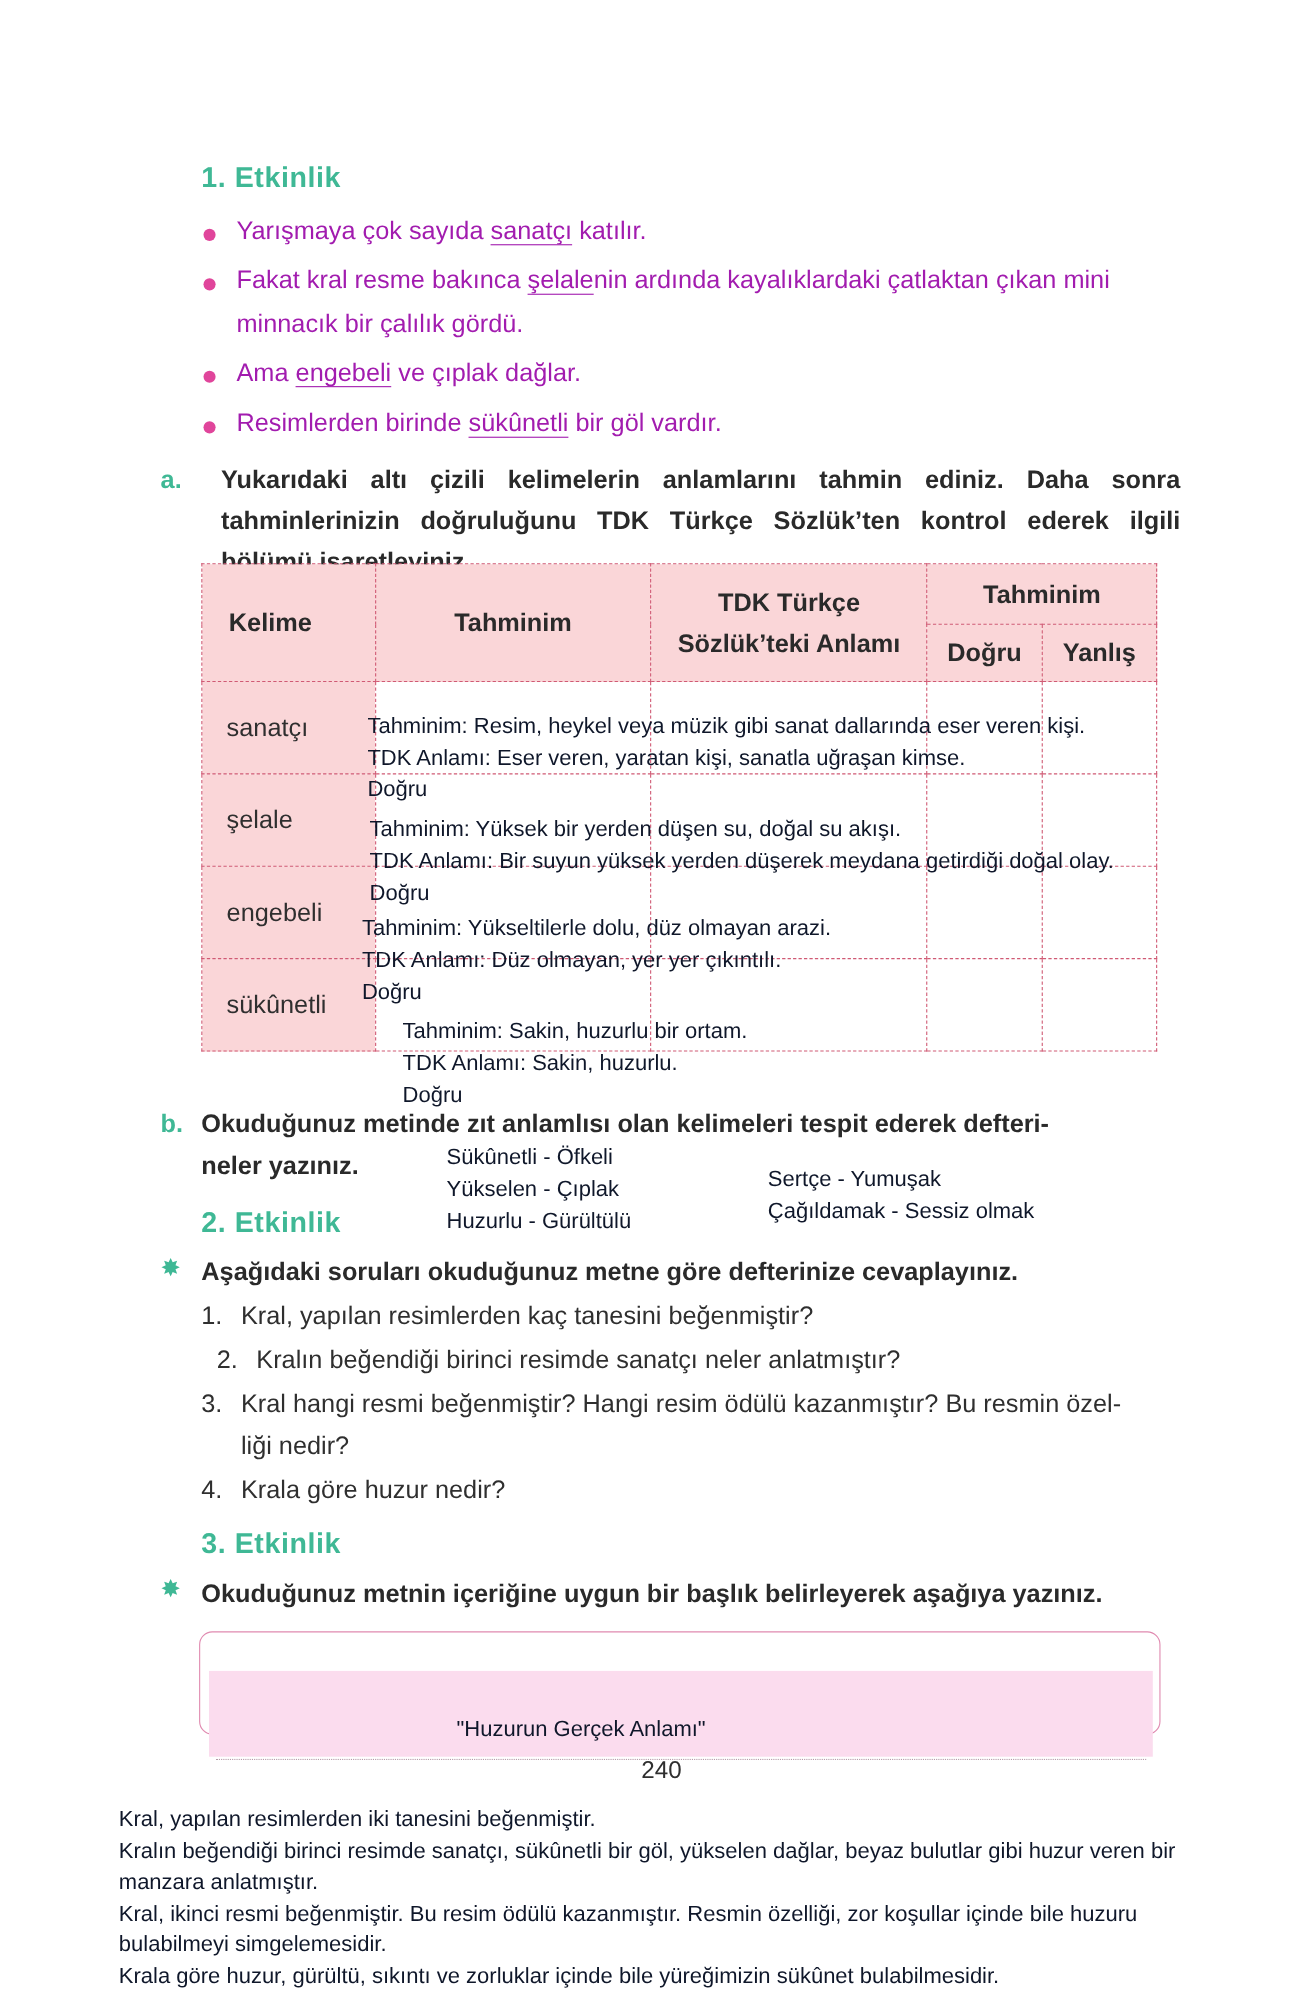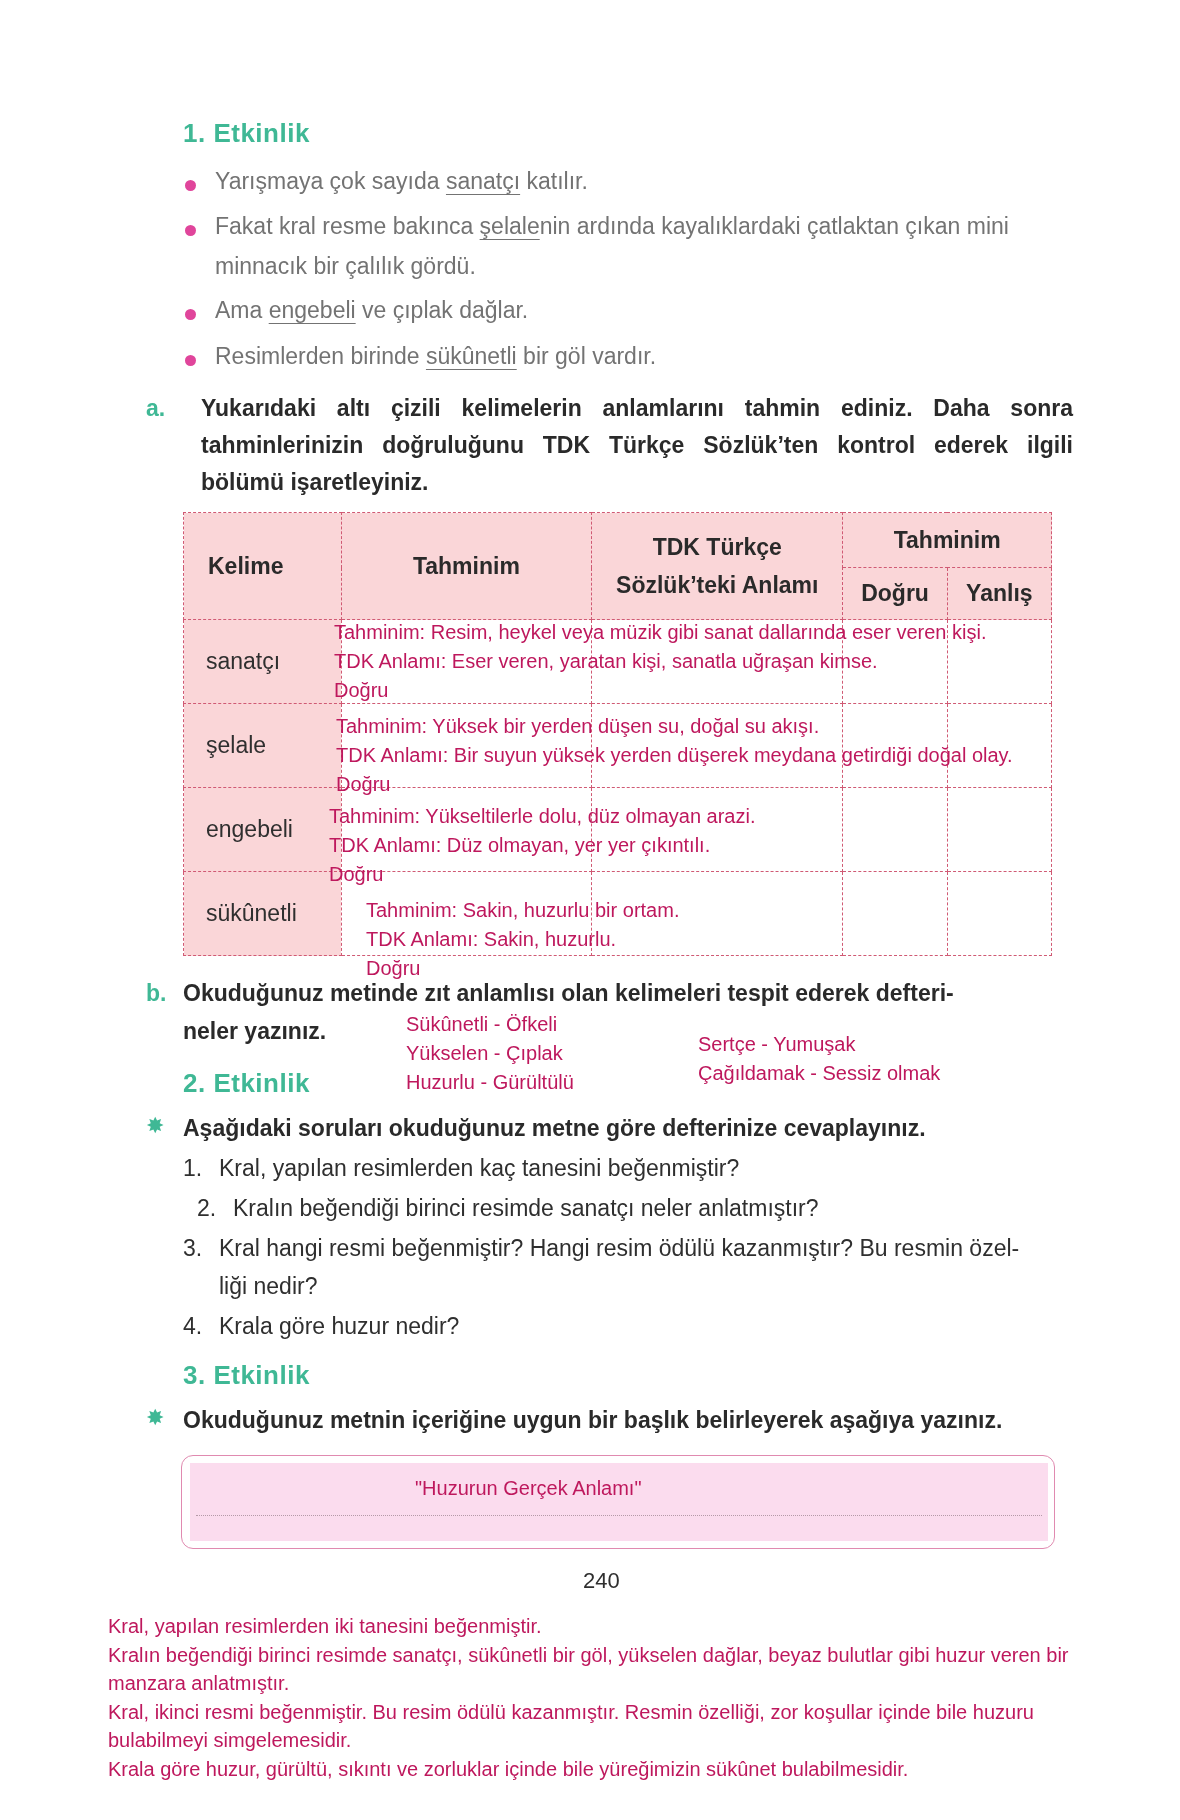--- a/index.html
+++ b/index.html
@@ -1,24 +1,24 @@
 <!DOCTYPE html>
 <html><head>
 <meta charset="utf-8">
 <style>
   html,body{margin:0;padding:0;background:#fff;}
   body{width:1180px;height:1820px;position:relative;overflow:hidden;font-family:"DejaVu Sans",sans-serif;color:#2b2b2b;}
-  .abs{position:absolute;}
+  .abs{position:absolute;margin-top:28px;}
   .etk{color:#3fb895;font-weight:bold;font-size:26px;font-family:"Liberation Sans",sans-serif;letter-spacing:0.5px;}
-  .body-text{font-size:23px;font-family:"Liberation Sans",sans-serif;color:#737373;}
+  .body-text{font-size:23px;font-family:"Liberation Sans",sans-serif;color:#a21caf;}
   .bullet{width:11px;height:11px;border-radius:50%;background:#e0459b;}
   .u{text-decoration:underline;text-underline-offset:5px;text-decoration-thickness:1px;}
   .instr{font-weight:bold;font-size:23px;font-family:"Liberation Sans",sans-serif;color:#2a2a2a;line-height:37px;text-align:justify;}
   .letter{color:#3fb895;font-weight:bold;}
-  .red{color:#be185d;font-family:"Liberation Sans",sans-serif;}
+  .red{color:#0f172a;font-family:"Liberation Sans",sans-serif;}
   table.grid{border-collapse:collapse;position:absolute;left:183px;top:512px;width:869px;}
   table.grid td, table.grid th{border:1.5px dashed #d05a74;padding:0;}
   .hdr{background:#fad6d8;font-weight:bold;font-size:23px;font-family:"Liberation Sans",sans-serif;color:#2a2a2a;text-align:center;}
   .wordcell{background:#fad6d8;font-size:23px;font-family:"Liberation Sans",sans-serif;color:#2f2f2f;padding-left:22px !important;text-align:left;}
   .star{color:#3fb895;font-size:22px;}
   .q{font-size:23px;font-family:"Liberation Sans",sans-serif;color:#2f2f2f;}
   .box-outer{border:1.5px solid #e08ab0;border-radius:12px;}
   .box-inner{background:#fbdcee;}
   .dots{border-bottom:1.5px dotted #b59aa8;}
 </style>

